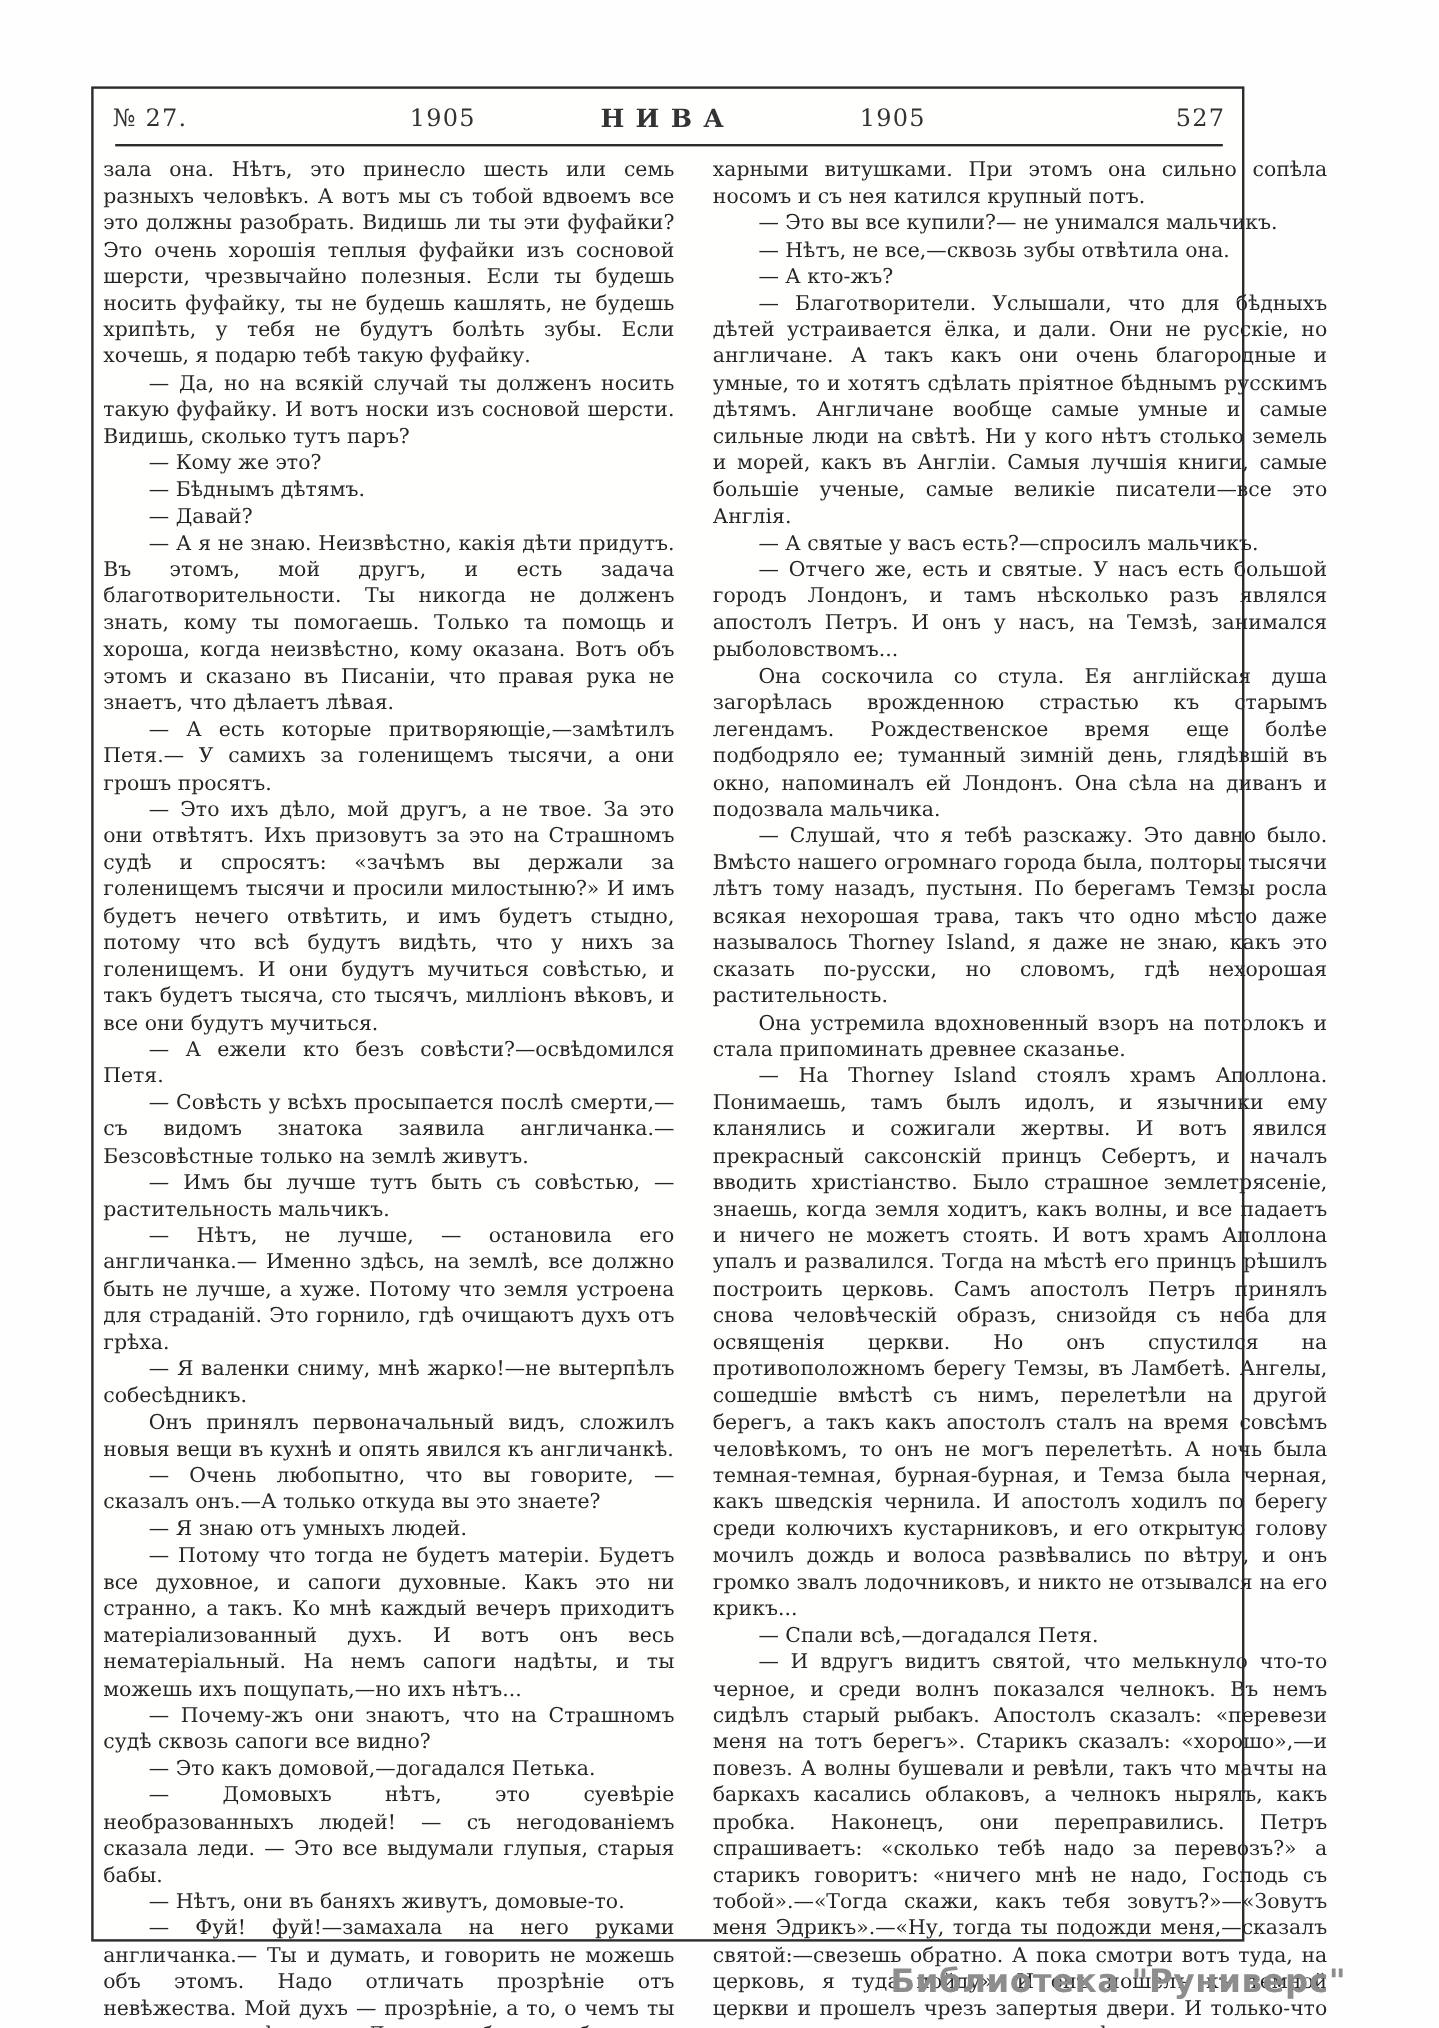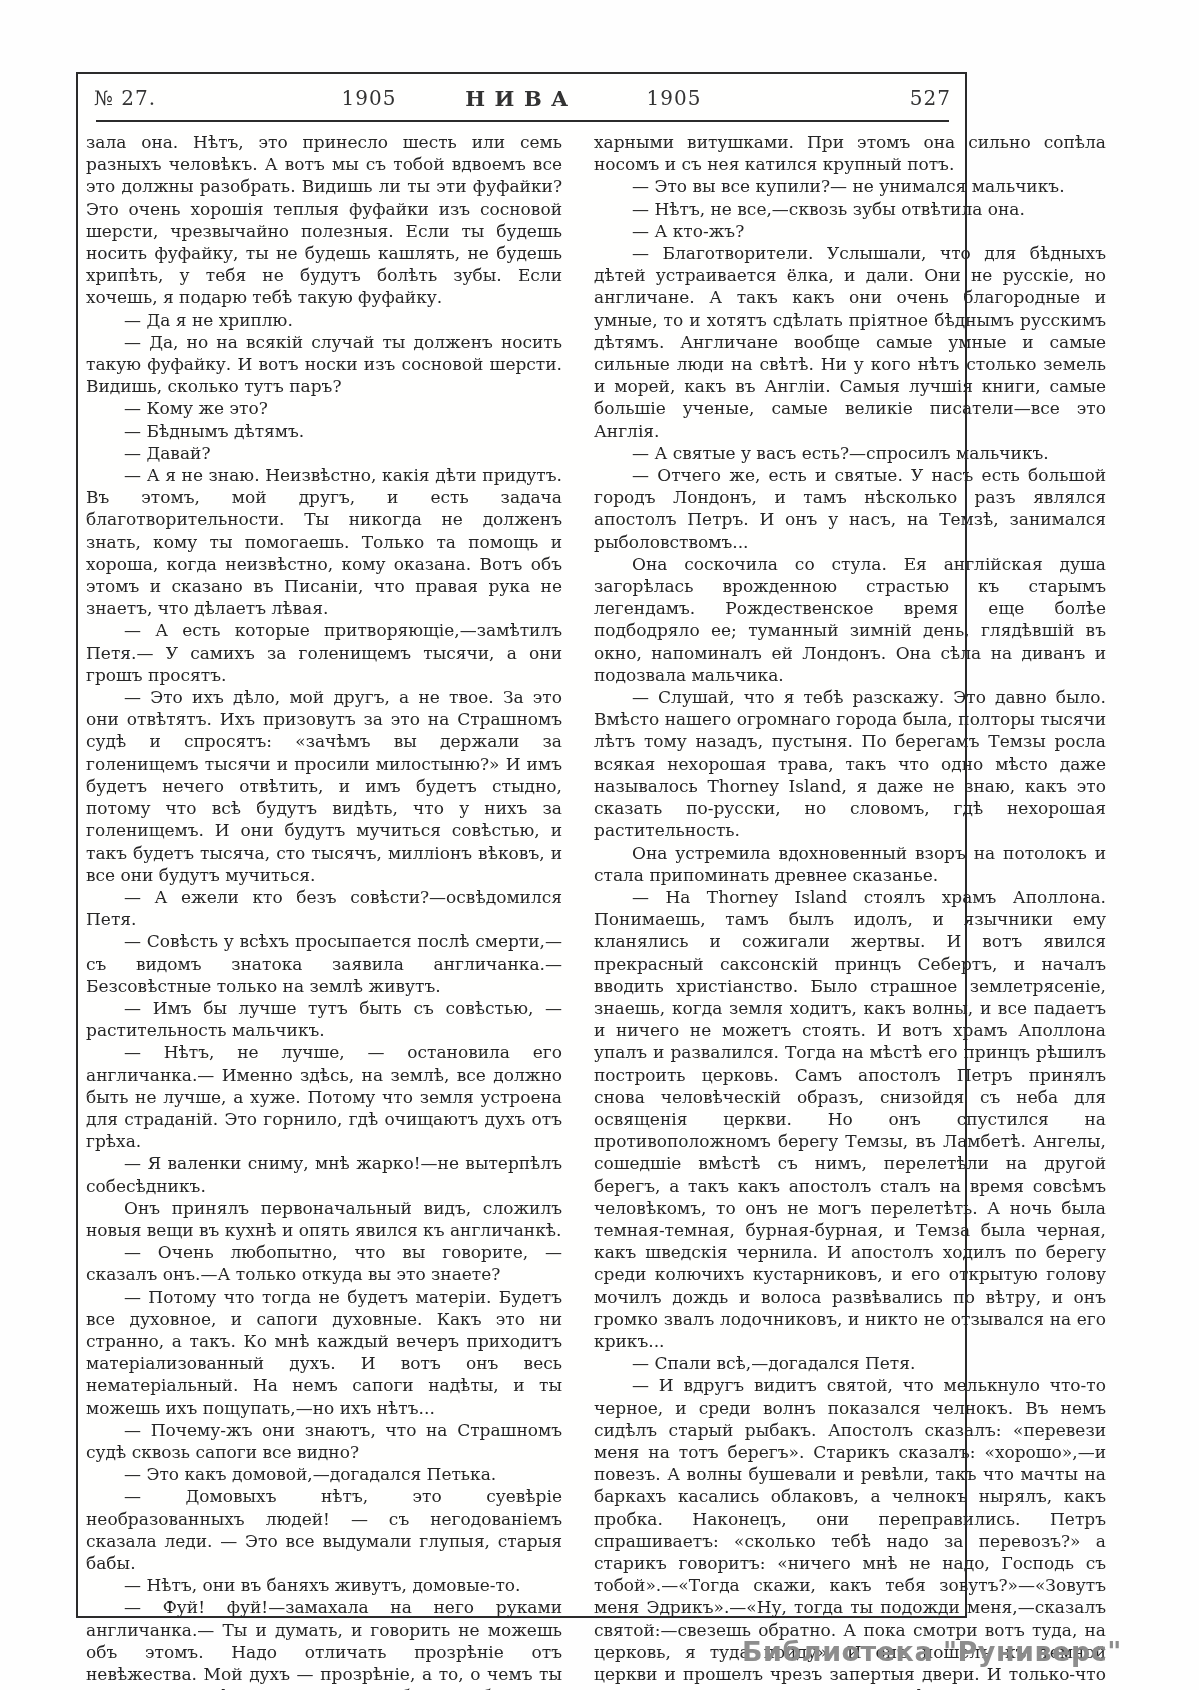--- a/index.html
+++ b/index.html
@@ -3,21 +3,21 @@
 <meta charset="utf-8">
 <style>
   html,body { margin:0; padding:0; background:#ffffff; }
   .screen {
     position:relative; width:1199px; height:1690px;
     background:#fefefe; overflow:hidden;
     font-family:"DejaVu Serif","Liberation Serif",serif;
     color:#282828;
   }
   .page {
-    position:absolute; left:76px; top:72px; width:891px; height:1546px;
+    position:absolute; left:76px; top:72px; width:961px; height:1546px;
     border:2px solid #2b2b2b; background:#fffffe; box-sizing:border-box;
   }
   .page-header { position:absolute; top:10px; left:0; right:0; height:38px; }
   .hdr-item { position:absolute; top:2px; font-size:20px; letter-spacing:1px; color:#333; white-space:nowrap; }
   .hdr-issue { left:16px; }
   .hdr-year-left { left:246px; width:90px; text-align:center; }
   .hdr-title { left:0; right:0; text-align:center; letter-spacing:0.45em; font-size:21px;font-weight:bold; }
   .hdr-year-right { right:246px; width:90px; text-align:center; }
   .hdr-page { right:14px;text-align:center; }
   .header-rule { position:absolute; top:46px; left:18px; right:16px; border-top:2px solid #2b2b2b; }
@@ -47,35 +47,35 @@
       <span class="hdr-item hdr-issue">№ 27.</span>
       <span class="hdr-item hdr-year-left">1905</span>
       <span class="hdr-item hdr-title">НИВА</span>
       <span class="hdr-item hdr-year-right">1905</span>
       <span class="hdr-item hdr-page">527</span>
     </div>
     <div class="header-rule"></div>
 
     <div class="column col-left">
         <p class="no-indent">зала она. Нѣтъ, это принесло шесть или семь разныхъ человѣкъ. А вотъ мы съ тобой вдвоемъ все это должны разобрать. Видишь ли ты эти фуфайки? Это очень хорошія теплыя фуфайки изъ сосновой шерсти, чрезвычайно полезныя. Если ты будешь носить фуфайку, ты не будешь кашлять, не будешь хрипѣть, у тебя не будутъ болѣть зубы. Если хочешь, я подарю тебѣ такую фуфайку.</p>
-        <p>— Да я не хриплю.</p>
         <p>— Да, но на всякій случай ты долженъ носить такую фуфайку. И вотъ носки изъ сосновой шерсти. Видишь, сколько тутъ паръ?</p>
         <p>— Кому же это?</p>
         <p>— Бѣднымъ дѣтямъ.</p>
         <p>— Давай?</p>
         <p>— А я не знаю. Неизвѣстно, какія дѣти придутъ. Въ этомъ, мой другъ, и есть задача благотворительности. Ты никогда не долженъ знать, кому ты помогаешь. Только та помощь и хороша, когда неизвѣстно, кому оказана. Вотъ объ этомъ и сказано въ Писаніи, что правая рука не знаетъ, что дѣлаетъ лѣвая.</p>
         <p>— А есть которые притворяющіе,—замѣтилъ Петя.— У самихъ за голенищемъ тысячи, а они грошъ просятъ.</p>
         <p>— Это ихъ дѣло, мой другъ, а не твое. За это они отвѣтятъ. Ихъ призовутъ за это на Страшномъ судѣ и спросятъ: «зачѣмъ вы держали за голенищемъ тысячи и просили милостыню?» И имъ будетъ нечего отвѣтить, и имъ будетъ стыдно, потому что всѣ будутъ видѣть, что у нихъ за голенищемъ. И они будутъ мучиться совѣстью, и такъ будетъ тысяча, сто тысячъ, милліонъ вѣковъ, и все они будутъ мучиться.</p>
         <p>— А ежели кто безъ совѣсти?—освѣдомился Петя.</p>
         <p>— Совѣсть у всѣхъ просыпается послѣ смерти,— съ видомъ знатока заявила англичанка.—Безсовѣстные только на землѣ живутъ.</p>
         <p>— Имъ бы лучше тутъ быть съ совѣстью, — растительность мальчикъ.</p>
         <p>— Нѣтъ, не лучше, — остановила его англичанка.— Именно здѣсь, на землѣ, все должно быть не лучше, а хуже. Потому что земля устроена для страданій. Это горнило, гдѣ очищаютъ духъ отъ грѣха.</p>
         <p>— Я валенки сниму, мнѣ жарко!—не вытерпѣлъ собесѣдникъ.</p>
         <p>Онъ принялъ первоначальный видъ, сложилъ новыя вещи въ кухнѣ и опять явился къ англичанкѣ.</p>
         <p>— Очень любопытно, что вы говорите, — сказалъ онъ.—А только откуда вы это знаете?</p>
+        <p>— Я знаю отъ умныхъ людей.</p>
         <p>— Потому что тогда не будетъ матеріи. Будетъ все духовное, и сапоги духовные. Какъ это ни странно, а такъ. Ко мнѣ каждый вечеръ приходитъ матеріализованный духъ. И вотъ онъ весь нематеріальный. На немъ сапоги надѣты, и ты можешь ихъ пощупать,—но ихъ нѣтъ...</p>
         <p>— Почему-жъ они знаютъ, что на Страшномъ судѣ сквозь сапоги все видно?</p>
         <p>— Это какъ домовой,—догадался Петька.</p>
         <p>— Домовыхъ нѣтъ, это суевѣріе необразованныхъ людей! — съ негодованіемъ сказала леди. — Это все выдумали глупыя, старыя бабы.</p>
         <p>— Нѣтъ, они въ баняхъ живутъ, домовые-то.</p>
         <p>— Фуй! фуй!—замахала на него руками англичанка.— Ты и думать, и говорить не можешь объ этомъ. Надо отличать прозрѣніе отъ невѣжества. Мой духъ — прозрѣніе, а то, о чемъ ты говоришь—невѣжество. Лучше не будемъ объ этомъ говорить, это меня разстраиваетъ. Давай убирать ёлку.</p>
       </div>
     <div class="column col-right">
         <p class="no-indent">харными витушками. При этомъ она сильно сопѣла носомъ и съ нея катился крупный потъ.</p>
         <p>— Это вы все купили?— не унимался мальчикъ.</p>

